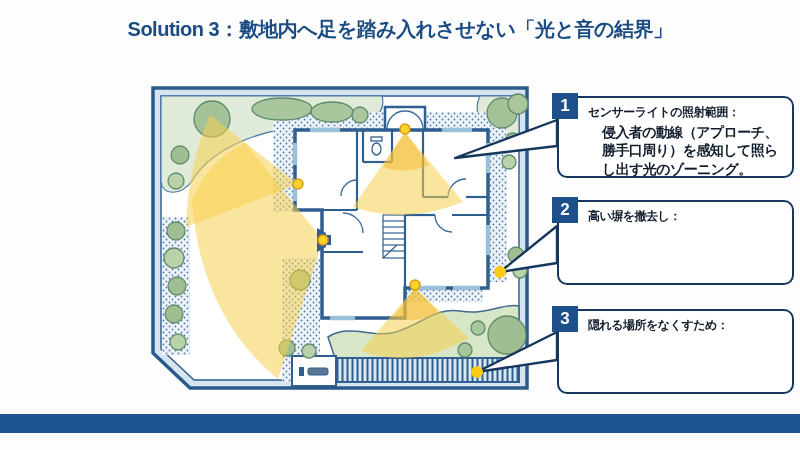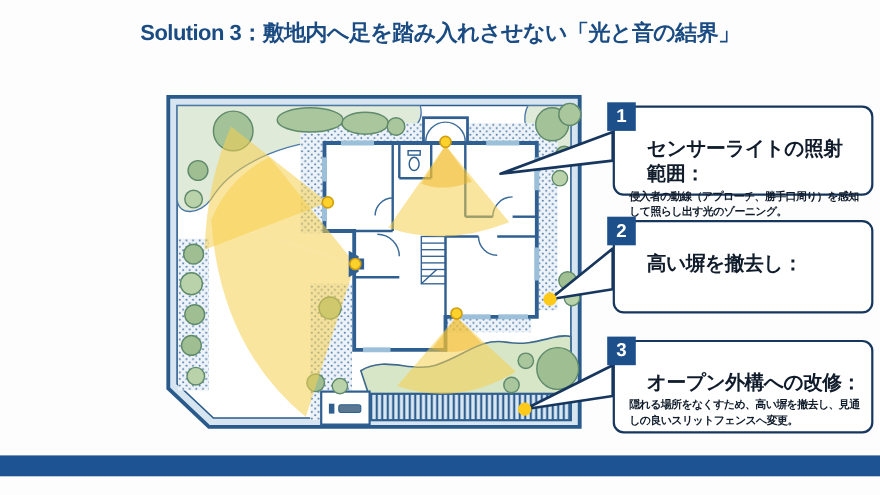--- a/index.html
+++ b/index.html
@@ -15,22 +15,22 @@
   .note{
     position:absolute;left:557px;width:237px;background:#ffffff;
     border:2.5px solid #17365e;border-radius:10px;box-sizing:border-box;
     padding:7px 9px 6px 13px;color:#101c2b;
   }
   .note .num{
     position:absolute;left:-7px;top:-5px;width:26px;height:26px;
     background:#1d4f8a;color:#ffffff;font-weight:800;font-size:17px;
     display:flex;align-items:center;justify-content:center;
   }
-  .note .ttl{font-size:18px;font-weight:800;line-height:1.3;margin-left:16px;letter-spacing:-0.5px;margin-top:19px;}
-  .note .bdy{font-size:10px;font-weight:700;line-height:1.35;margin-top:2px;letter-spacing:-0.6px;}
+  .note .ttl{font-size:12px;font-weight:800;line-height:1.3;margin-left:16px;letter-spacing:-0.5px;}
+  .note .bdy{font-size:14px;font-weight:700;line-height:1.35;margin-top:2px;letter-spacing:-0.6px;margin-left:30px;}
   .footer-bar{position:absolute;left:0;top:414px;width:800px;height:19px;background:#1d5293;}
 </style>
 </head>
 <body>
 
 <div class="slide">
 
   <h1 class="title">Solution 3：敷地内へ足を踏み入れさせない「光と音の結界」</h1>
 
   <svg class="plan-svg" viewBox="0 0 800 450">
@@ -198,18 +198,17 @@
     <div class="bdy">侵入者の動線（アプローチ、勝手口周り）を感知して照らし出す光のゾーニング。</div>
   </div>
 
   <div class="note" style="top:200px;height:85px;">
     <div class="num">2</div>
     <div class="ttl">高い塀を撤去し：</div>
   </div>
 
   <div class="note" style="top:309px;height:85px;">
     <div class="num">3</div>
-    <div class="ttl">オープン外構への改修：</div>
-    <div class="bdy">隠れる場所をなくすため、高い塀を撤去し、見通しの良いスリットフェンスへ変更。</div>
+    <div class="ttl">隠れる場所をなくすため：</div>
   </div>
 
   <div class="footer-bar"></div>
 </div>
 
 </body></html>

